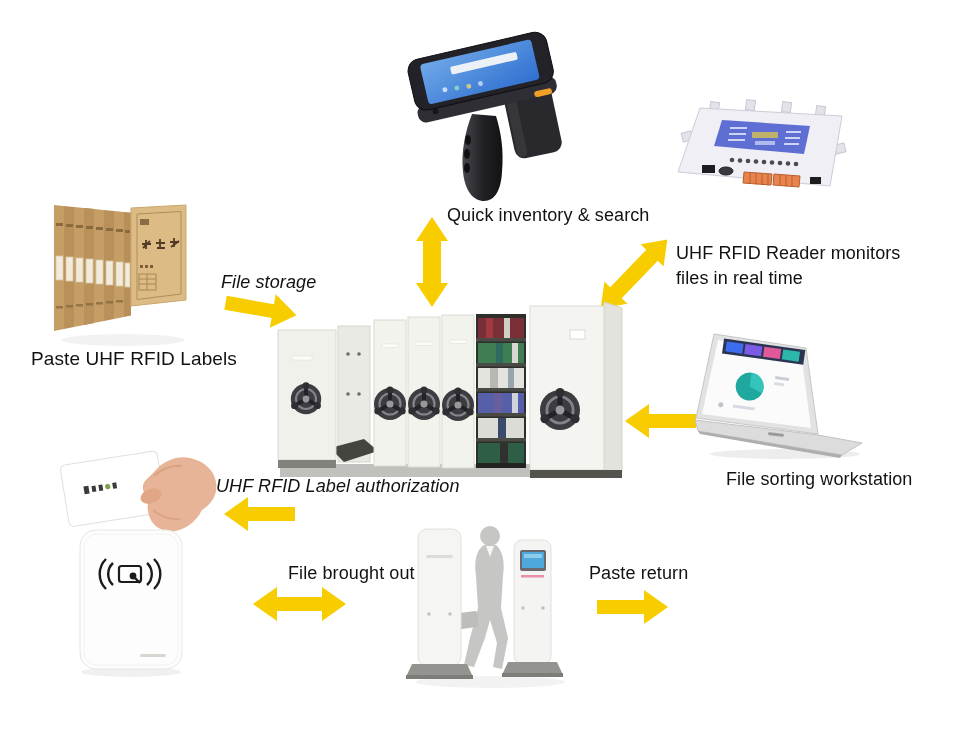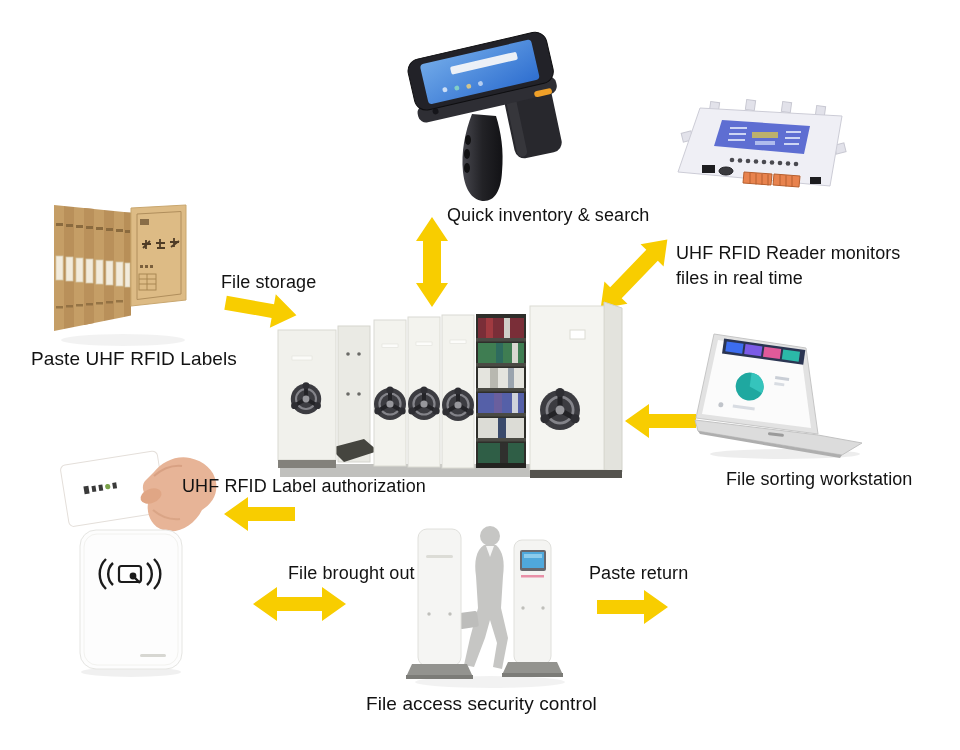--- a/index.html
+++ b/index.html
@@ -354,27 +354,26 @@
     </svg>
   </div>
 
   <div class="label" style="left:447px;top:203px;">Quick inventory &amp; search</div>
 
   <div class="label" style="left:676px;top:241px;">
     <span style="display:block">UHF RFID Reader monitors</span>
     <span style="display:block">files in real time</span>
   </div>
 
-  <div class="label" style="left:221px;top:270px;">File storage</div>
+  <div class="label" style="left:221px;top:270px;font-style:italic;">File storage</div>
 
   <div class="label big" style="left:31px;top:346px;">Paste UHF RFID Labels</div>
 
   <div class="label" style="left:726px;top:467px;">File sorting workstation</div>
 
-  <div class="label" style="left:182px;top:474px;">UHF RFID Label authorization</div>
+  <div class="label" style="left:216px;top:474px;font-style:italic;">UHF RFID Label authorization</div>
 
   <div class="label" style="left:252px;top:561px;margin-left:36px;">File brought out</div>
 
   <div class="label" style="left:589px;top:561px;">Paste return</div>
 
-  <div class="label big" style="left:366px;top:691px;">File access security control</div>
 
 </div>
 
 </body></html>

